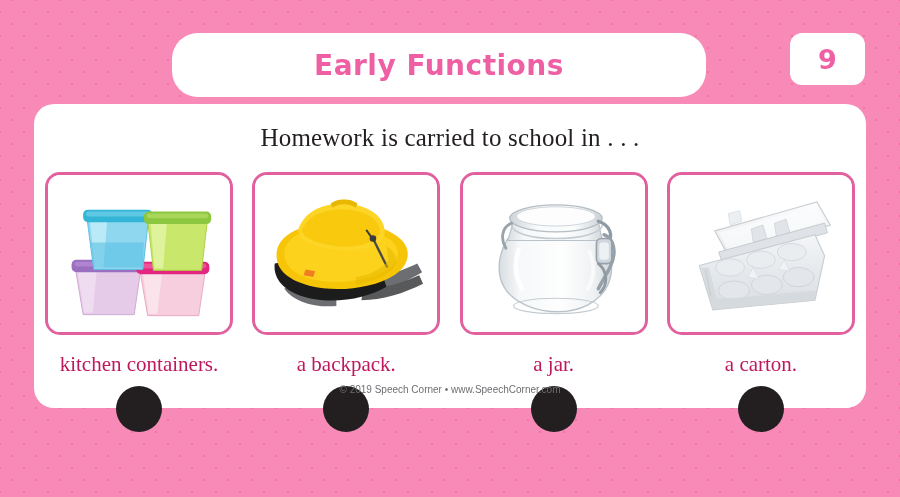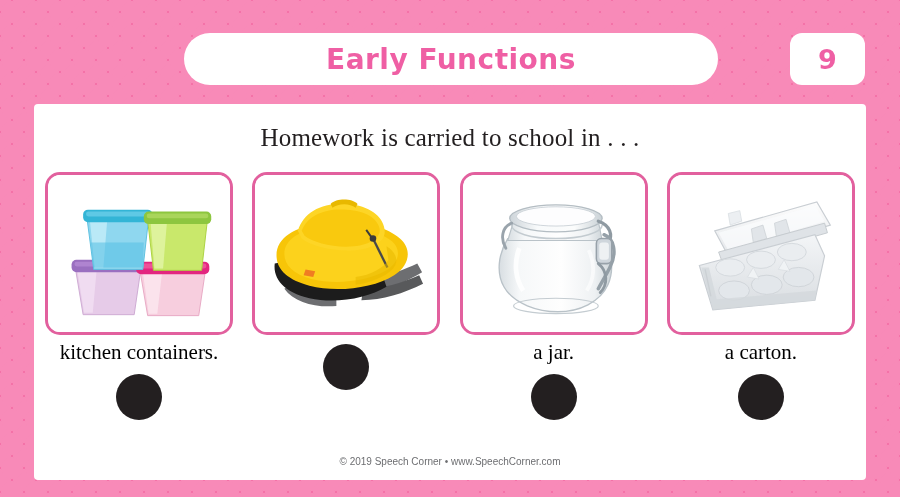--- a/index.html
+++ b/index.html
@@ -17,22 +17,22 @@
     background-image:
       radial-gradient(circle at 12px 12px, #f88ab8 10.5px, transparent 11px),
       radial-gradient(circle at 12px 12px, #f88ab8 10.5px, transparent 11px);
     background-size:24px 24px, 24px 24px;
     background-position:0 0, 12px 12px;
   }
 
   
   #title-banner {
     position:absolute;
-    left:184px; top:33px;
-    width:534px; height:52px;
+    left:172px; top:33px;
+    width:534px; height:64px;
     background:#ffffff;
     border-radius:26px;
     display:flex; align-items:center; justify-content:center;
   }
   #title-text {
     font-family:"DejaVu Sans", sans-serif;
     font-weight:bold;
     font-size:28px;
     letter-spacing:0.5px;
     color:#ef5fa4;
@@ -50,23 +50,23 @@
     font-family:"DejaVu Sans", sans-serif;
     font-weight:bold;
     font-size:27px;
     color:#ef5fa4;
   }
 
   
   #card {
     position:absolute;
     left:34px; top:104px;
-    width:832px; height:376px;
+    width:832px; height:304px;
     background:#ffffff;
-    border-radius:4px;
+    border-radius:20px;
   }
 
   #prompt {
     position:absolute;
     left:0; top:20px; width:100%;
     text-align:center;
     font-family:"Liberation Serif", serif;
     font-size:25px;
     color:#231f20;
     letter-spacing:0.2px;
@@ -86,24 +86,24 @@
     width:188px; height:163px;
     border:3px solid #e2609e;
     border-radius:15px;
     background:#ffffff;
     position:relative;
     overflow:hidden;
   }
   .photo-inner { position:absolute; inset:0; }
 
   .choice-label {
-    margin-top:5px;
+    margin-top:17px;
     font-family:"Liberation Serif", serif;
     font-size:21px;
-    color:#000000;
+    color:#be185d;
     text-align:right;
     white-space:nowrap;
   }
 
   .answer-dot {
     margin-top:9px;
     width:46px; height:46px;
     border-radius:50%;
     background:#231f20;
   }
@@ -204,20 +204,21 @@
               <path d="M122 66 L137 96" stroke="#4a4a4a" stroke-width="2.4" fill="none"></path>
               <circle cx="122" cy="66" r="3.4" fill="#3b3b3b"></circle>
               <path d="M120 64 L115 57" stroke="#3b3b3b" stroke-width="2"></path>
 
               <path d="M52 98 L62 100 L60 106 L50 104 Z" fill="#f07d22"></path>
 
               <path d="M136 74 C146 80 150 90 142 98 C134 106 118 112 104 114 L104 106 C120 104 134 96 138 88 Z" fill="#e8b800" opacity="0.55"></path>
             </svg>
           </div>
         </div>
+        <div class="choice-label">a backpack.</div>
         <div class="answer-dot"></div>
       </div>
 
       <div class="choice">
         <div class="photo-frame">
           <div class="photo-inner">
             <svg class="ill" viewBox="0 0 188 163" xmlns="http://www.w3.org/2000/svg">
               <rect width="188" height="163" fill="#ffffff"></rect>
               <defs>
                 <linearGradient id="glassG" x1="0" y1="0" x2="1" y2="0">

